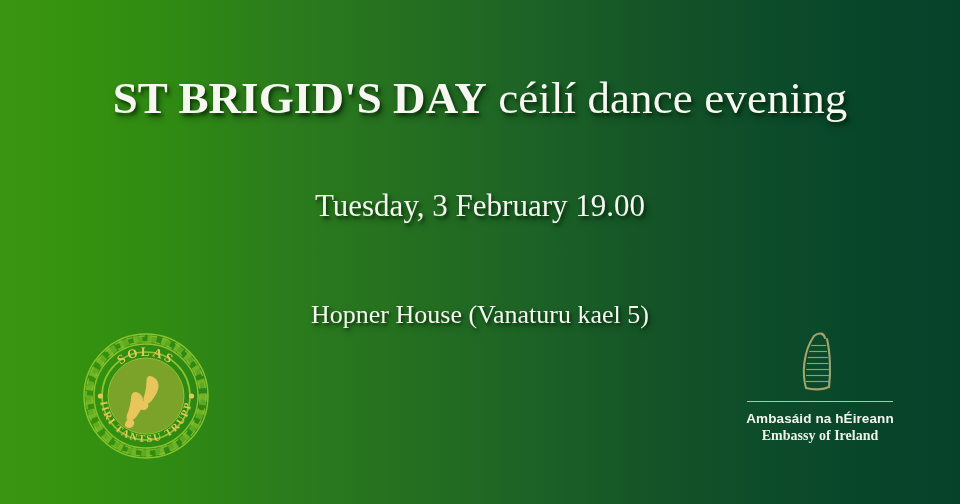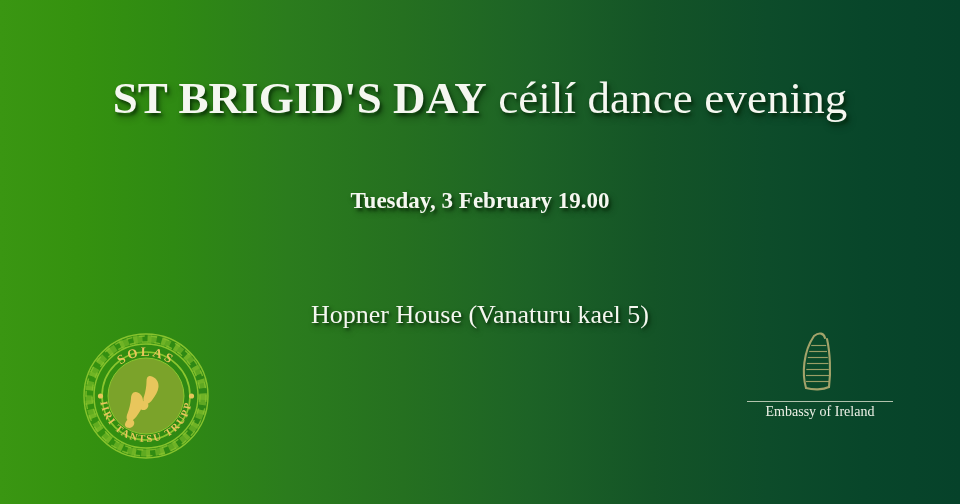--- a/index.html
+++ b/index.html
@@ -52,22 +52,22 @@
   }
   .line-title .lower {
     font-weight: 400;
   }
 
   .line-date {
     position: absolute;
     top: 188px;
     left: 0;
     width: 960px;
-    font-size: 23px;
-    font-weight: 700;
+    font-size: 31px;
+    font-weight: 400;
     white-space: nowrap;
     text-shadow:
        2px 3px 3px rgba(0, 30, 0, 0.55),
        3px 4px 6px rgba(0, 25, 0, 0.38);
   }
 
   .line-venue {
     position: absolute;
     top: 300px;
     left: 0;
@@ -118,21 +118,21 @@
     font-size: 13.5px;
     font-weight: 700;
     color: #f3f5ee;
     letter-spacing: 0.1px;
     white-space: nowrap;
   }
   .embassy-sub {
     margin-top: 2px;
     font-family: "Liberation Serif", "DejaVu Serif", serif;
     font-size: 14px;
-    font-weight: 400;
+    font-weight: 700;
     color: #eef1e7;
     white-space: nowrap;
   }
 </style>
 </head>
 <body>
 
 <div id="poster">
 
   <div class="text-stack">
@@ -204,17 +204,18 @@
           <line x1="9.9" y1="33.5" x2="31.4" y2="33.5"></line>
           <line x1="9.3" y1="39.5" x2="31.8" y2="39.5"></line>
           <line x1="9.0" y1="45.5" x2="32.0" y2="45.5"></line>
           <line x1="9.0" y1="51.5" x2="32.0" y2="51.5"></line>
         </g>
       </svg>
     </div>
 
     <div class="embassy-rule"></div>
 
+    <div class="embassy-name">Ambasáid na hÉireann</div>
     <div class="embassy-sub">Embassy of Ireland</div>
 
   </div>
 
 </div>
 
 </body></html>

